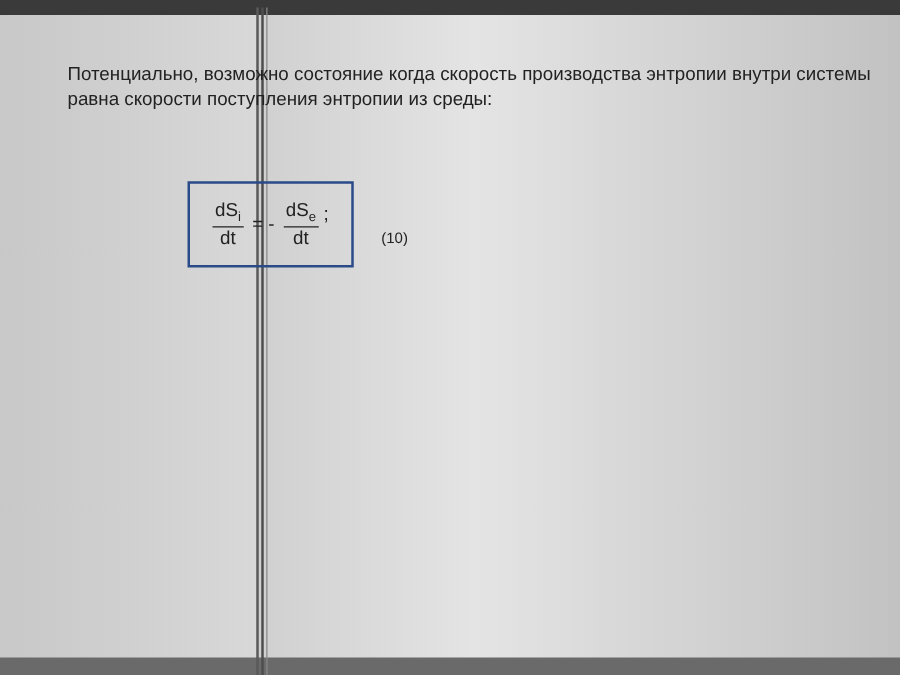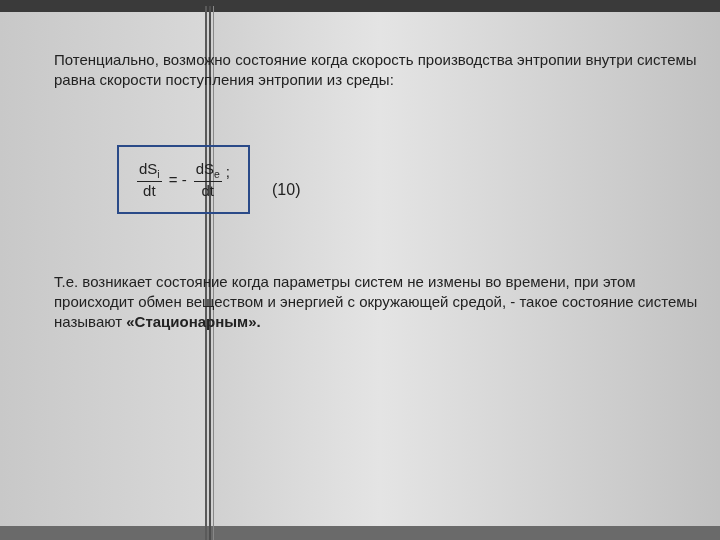--- a/index.html
+++ b/index.html
@@ -46,39 +46,39 @@
     background:#888;
   }
   
   .content{
     position:absolute;top:50px;left:54px;right:20px;
     font-size:15px;line-height:1.35;
   }
   .para1{margin-bottom:54px}
   .eq-row{
     display:flex;align-items:center;gap:22px;
-    margin-left:63px;margin-bottom:58px;
+    margin-left:96px;margin-bottom:58px;
   }
   .eq-box{
     border:2px solid #2a4a88;
     padding:14px 18px 12px 18px;
     font-size:15px;
     background:transparent;
   }
   .frac-row{display:flex;align-items:flex-start;gap:4px}
   .frac{
     display:inline-flex;flex-direction:column;align-items:center;
     line-height:1.1;vertical-align:middle;
   }
   .frac .num{border-bottom:1px solid #222;padding:0 2px 1px 2px}
   .frac .den{padding-top:1px}
   .eq-sign{align-self:center;padding:0 3px}
   .after{align-self:flex-start;padding-top:1px}
   sub{font-size:0.7em;vertical-align:sub}
-  .eq-num{font-size:16px;margin-top:22px}
+  .eq-num{font-size:12px;margin-top:22px}
   .para2{}
   .b{font-weight:bold}
 </style>
 </head>
 <body>
 
 <div class="top-strip"></div>
 <div class="bottom-strip"></div>
 <div class="corner-label"></div>
 <div class="spine">
@@ -104,17 +104,14 @@
             <span>dS</span><sub>e</sub>
           </span>
           <span class="den">dt</span>
         </span>
         <span class="after">;</span>
       </span>
     </div>
     <div class="eq-num">(10)</div>
   </div>
 
-  <div class="para2">
-    <span>Т.е. возникает состояние когда параметры систем не измены во времени, при этом происходит обмен веществом и энергией с окружающей средой, - такое состояние системы называют </span><span class="b">«Стационарным».</span>
-  </div>
 
 </div>
 
 </body></html>

